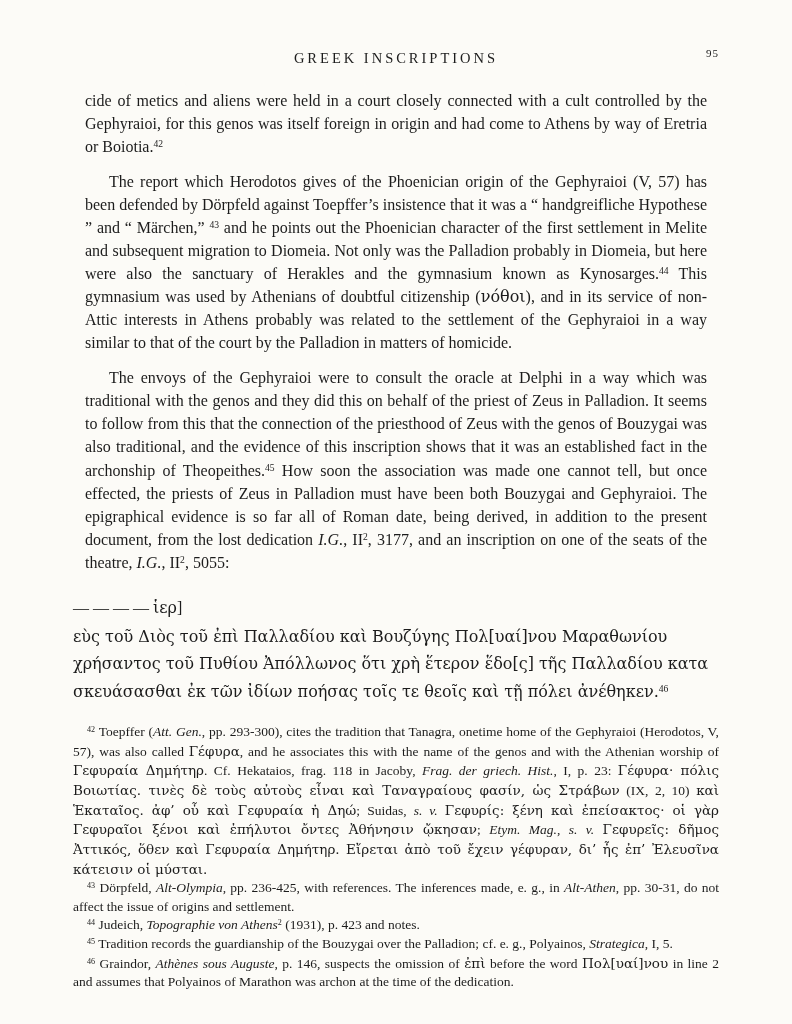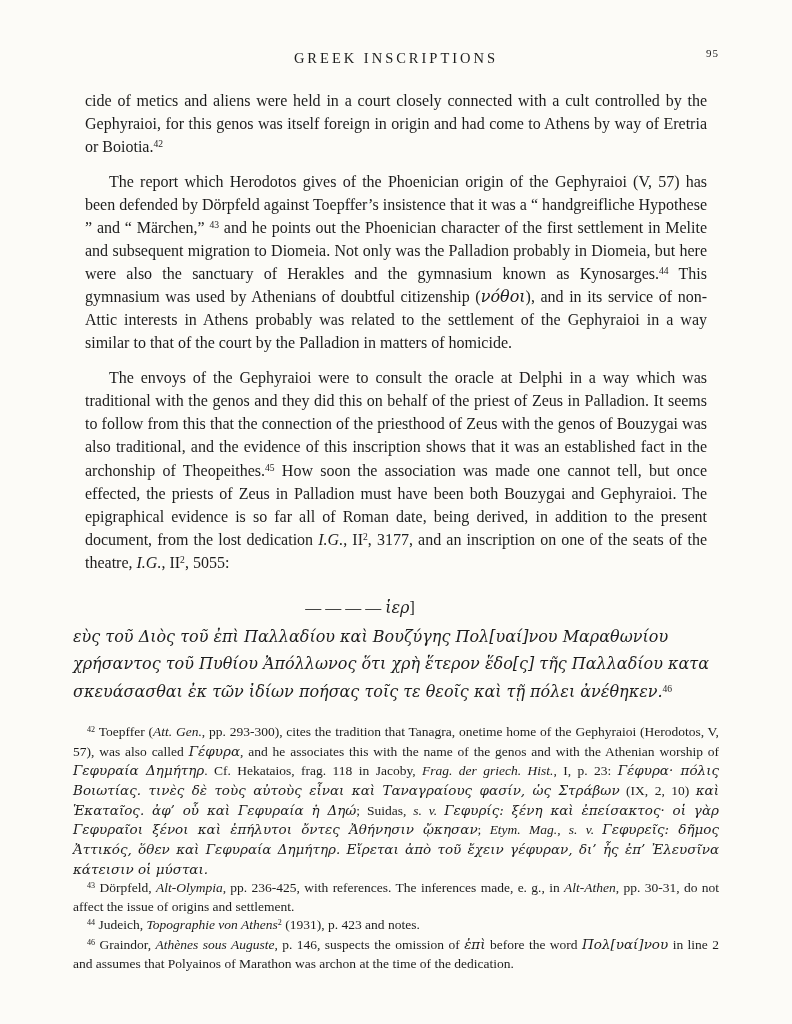--- a/index.html
+++ b/index.html
@@ -10,25 +10,25 @@
     font-family: "Liberation Serif", "DejaVu Serif", serif;
     font-size: 16px; line-height: 1.44;
     overflow: hidden;
   }
   .header { position: relative; text-align: center; margin-bottom: 20px; }
   .title { font-size: 14.5px; letter-spacing: 3px; }
   .pageno { position: absolute; right: 0; top: 0; font-size: 11px; letter-spacing: 1px; }
   .body p { margin: 12px; text-align: justify; }
   .indent { text-indent: 24px; }
   .i { font-style: italic; }
-  .g { font-style: italic; font-family: "DejaVu Serif", serif; }
+  .g { font-family: "DejaVu Serif", serif; }
   .sup { font-size: 0.60em; vertical-align: 0.55em; line-height: 0; }
   .inscription { margin: 22px 0 18px 0; }
   .ins-heading { margin: 0 0 12px 38px; }
-  .ins-restoration { margin: 0 0 4px 0; text-align: center; padding-right: 72px; }
+  .ins-restoration { margin: 0 0 4px 0; text-align: left; padding-right: 72px; }
   .ins-line { margin: 0; line-height: 1.72; }
   .footnotes { margin-top: 14px; font-size: 13.5px; line-height: 1.38; }
   .footnotes p { margin: 0; text-align: justify; text-indent: 14px; }
 </style>
 </head>
 <body>
 
 <div class="page">
 
   <div class="header">
@@ -46,16 +46,17 @@
     <p class="ins-restoration"><span>— — — — </span><span class="g">ἱερ</span><span>]</span></p>
     <p class="ins-line"><span class="g">εὺς τοῦ Διὸς τοῦ ἐπὶ Παλλαδίου καὶ Βουζύγης Πολ[υαί]νου Μαραθωνίου</span></p>
     <p class="ins-line"><span class="g">χρήσαντος τοῦ Πυθίου Ἀπόλλωνος ὅτι χρὴ ἕτερον ἕδο[ς] τῆς Παλλαδίου κατα</span></p>
     <p class="ins-line"><span class="g">σκευάσασθαι ἐκ τῶν ἰδίων ποήσας τοῖς τε θεοῖς καὶ τῇ πόλει ἀνέθηκεν.</span><span class="sup">46</span></p>
   </div>
 
   <div class="footnotes">
     <p class="fn"><span class="sup">42</span><span> Toepffer (</span><span class="i">Att. Gen.</span><span>, pp. 293-300), cites the tradition that Tanagra, onetime home of the Gephyraioi (Herodotos, V, 57), was also called </span><span class="g">Γέφυρα</span><span>, and he associates this with the name of the genos and with the Athenian worship of </span><span class="g">Γεφυραία Δημήτηρ</span><span>. Cf. Hekataios, frag. 118 in Jacoby, </span><span class="i">Frag. der griech. Hist.</span><span>, I, p. 23: </span><span class="g">Γέφυρα· πόλις Βοιωτίας. τινὲς δὲ τοὺς αὐτοὺς εἶναι καὶ Ταναγραίους φασίν, ὡς Στράβων</span><span> (IX, 2, 10) </span><span class="g">καὶ Ἑκαταῖος. ἀφ’ οὗ καὶ Γεφυραία ἡ Δηώ</span><span>; Suidas, </span><span class="i">s. v.</span><span> </span><span class="g">Γεφυρίς: ξένη καὶ ἐπείσακτος· οἱ γὰρ Γεφυραῖοι ξένοι καὶ ἐπήλυτοι ὄντες Ἀθήνησιν ᾤκησαν</span><span>; </span><span class="i">Etym. Mag.</span><span>, </span><span class="i">s. v.</span><span> </span><span class="g">Γεφυρεῖς: δῆμος Ἀττικός, ὅθεν καὶ Γεφυραία Δημήτηρ. Εἴρεται ἀπὸ τοῦ ἔχειν γέφυραν, δι’ ἧς ἐπ’ Ἐλευσῖνα κάτεισιν οἱ μύσται.</span></p>
     <p class="fn"><span class="sup">43</span><span> Dörpfeld, </span><span class="i">Alt-Olympia</span><span>, pp. 236-425, with references. The inferences made, e. g., in </span><span class="i">Alt-Athen</span><span>, pp. 30-31, do not affect the issue of origins and settlement.</span></p>
     <p class="fn"><span class="sup">44</span><span> Judeich, </span><span class="i">Topographie von Athens</span><span class="sup">2</span><span> (1931), p. 423 and notes.</span></p>
+    <p class="fn"><span class="sup">45</span><span> Tradition records the guardianship of the Bouzygai over the Palladion; cf. e. g., Polyainos, </span><span class="i">Strategica</span><span>, I, 5.</span></p>
     <p class="fn"><span class="sup">46</span><span> Graindor, </span><span class="i">Athènes sous Auguste</span><span>, p. 146, suspects the omission of </span><span class="g">ἐπὶ</span><span> before the word </span><span class="g">Πολ[υαί]νου</span><span> in line 2 and assumes that Polyainos of Marathon was archon at the time of the dedication.</span></p>
   </div>
 
 </div>
 
 </body></html>

